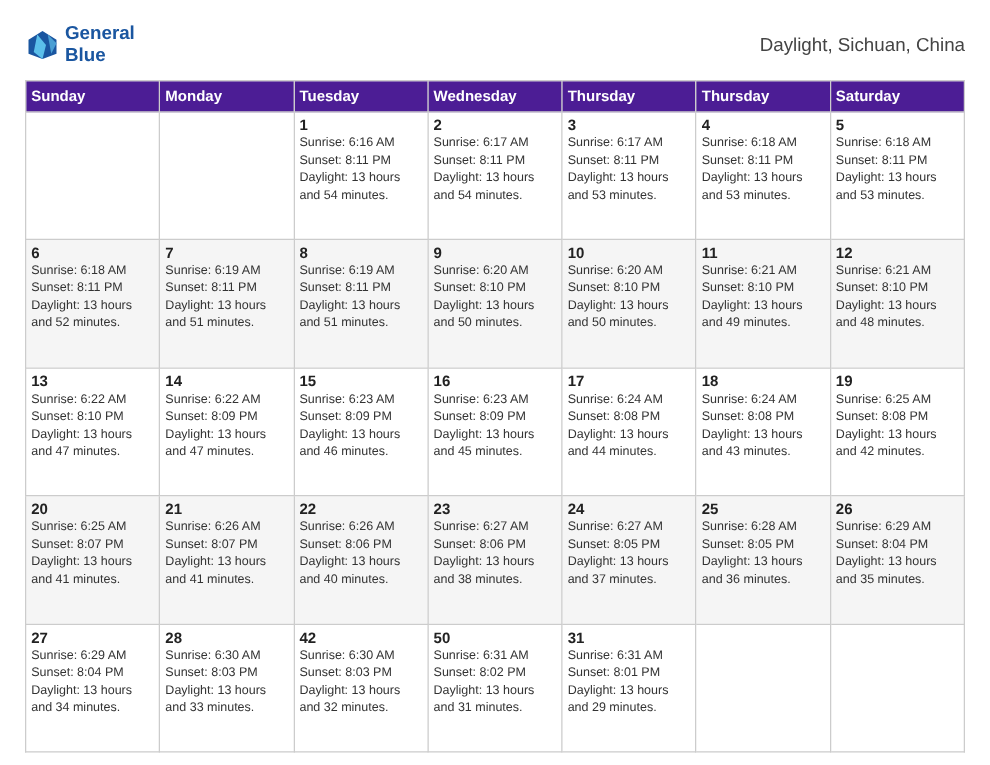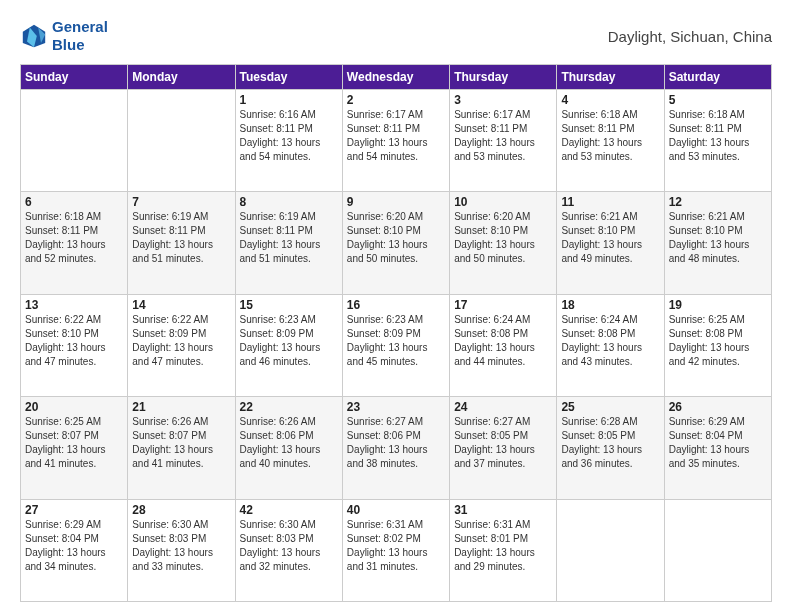--- a/index.html
+++ b/index.html
@@ -339,21 +339,21 @@
 and 33 minutes.</div>
           </td>
           <td>
             <span class="day-num">42</span>
             <div class="day-info" style="white-space: pre-line;">Sunrise: 6:30 AM
 Sunset: 8:03 PM
 Daylight: 13 hours
 and 32 minutes.</div>
           </td>
           <td>
-            <span class="day-num">40</span>
+            <span class="day-num">50</span>
             <div class="day-info" style="white-space: pre-line;">Sunrise: 6:31 AM
 Sunset: 8:02 PM
 Daylight: 13 hours
 and 31 minutes.</div>
           </td>
           <td>
             <span class="day-num">31</span>
             <div class="day-info" style="white-space: pre-line;">Sunrise: 6:31 AM
 Sunset: 8:01 PM
 Daylight: 13 hours

